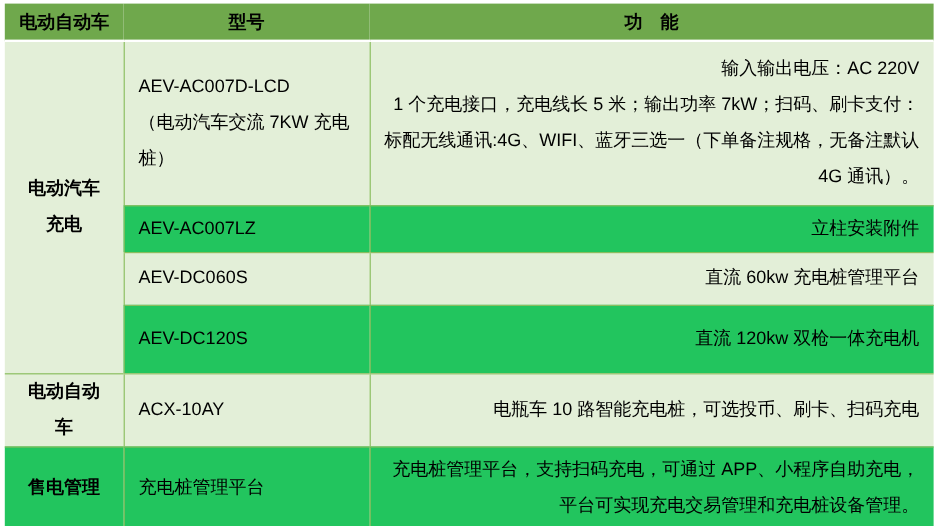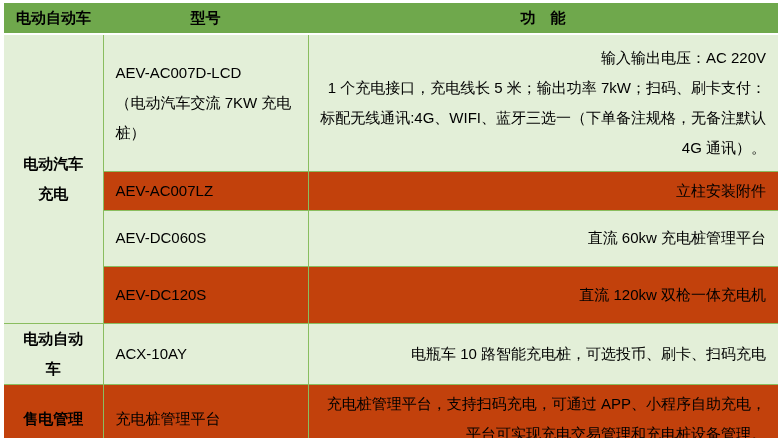--- a/index.html
+++ b/index.html
@@ -28,21 +28,21 @@
     font-weight:bold;
     text-align:center;
     vertical-align:middle;
     padding:0;
     border:none;
   }
   tbody td{
     vertical-align:middle;
     padding:0;
     border-top:1px solid var(--border);
-    background:#c2410c;
+    background:#22c55e;
   }
   tbody tr.first-body-row td{border-top:2px solid #ffffff;}
   tbody td.colm,tbody td.colf{border-left:1px solid var(--border);}
   tbody tr.last-body-row td{border-bottom:2px solid var(--border);}
   td.tint{background:var(--tint-bg);}
   td.cola{
     font-weight:bold;
     text-align:center;
     line-height:30px;
     padding:0 14px;
@@ -53,21 +53,21 @@
     padding:0 12px;
   }
   td.colf{
     text-align:right;
     padding:4px 12px 4px 10px;
     line-height:30px;
   }
   td.colf p{margin:0;}
   tr.r1{height:137px;}
   tr.r2{height:32px;}
-  tr.r3{height:56px;border-radius:18px;}
+  tr.r3{height:44px;border-radius:18px;}
   tr.r4{height:57px;}
   tr.r5{height:53px;}
   tr.r6{height:62px;}
 </style>
 </head>
 <body>
 
 <div class="table-wrap">
   <table>
     <colgroup>

